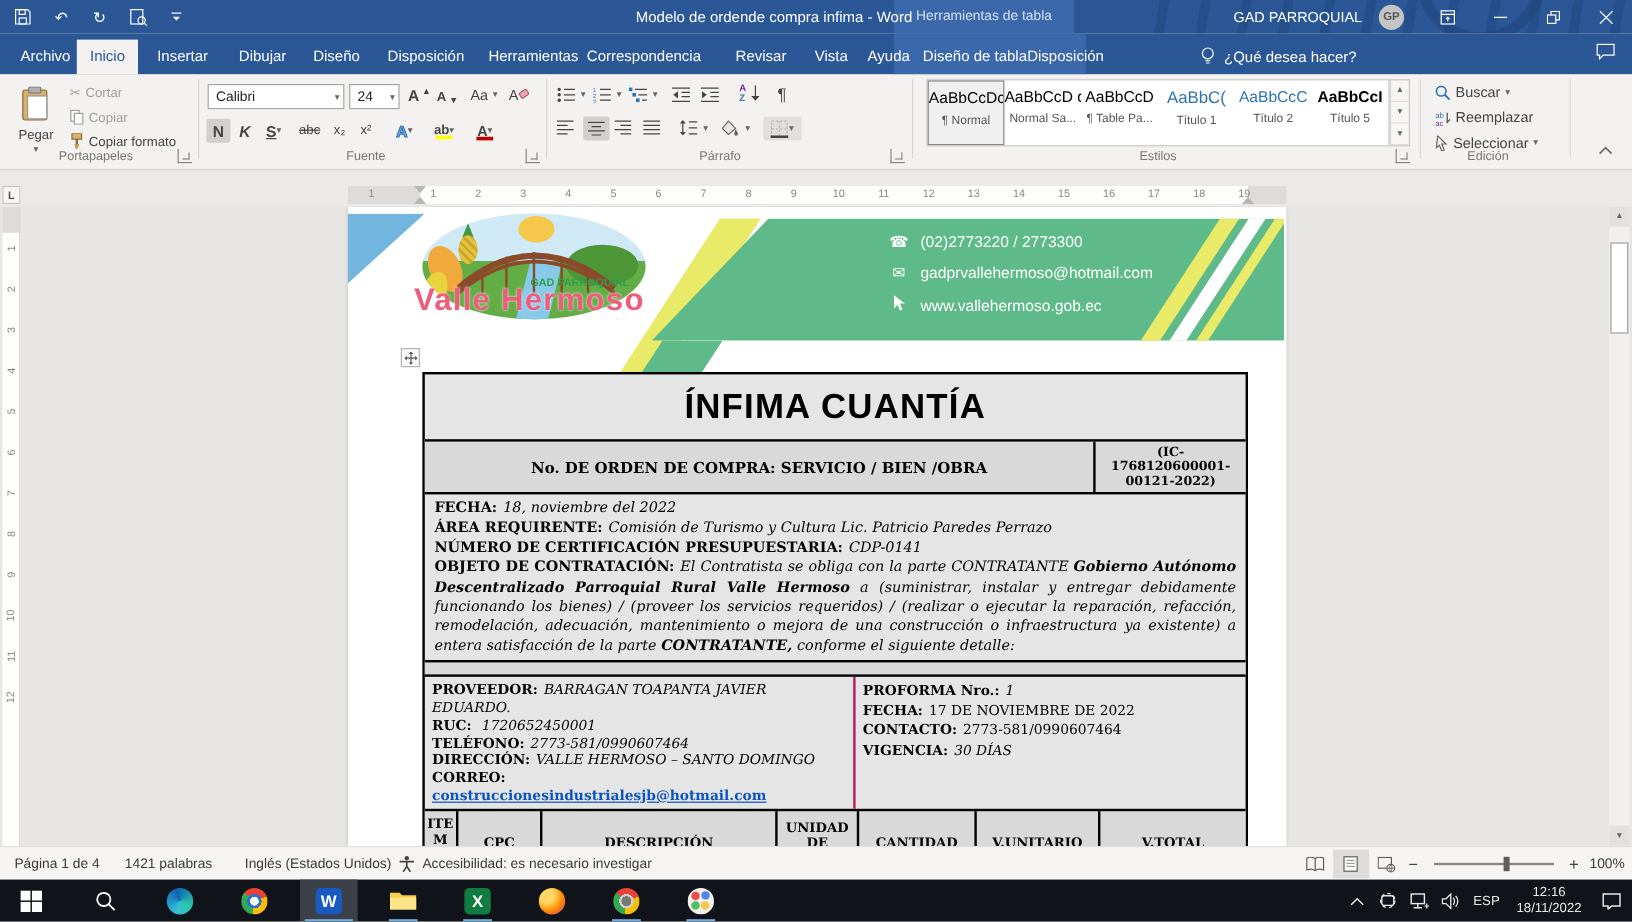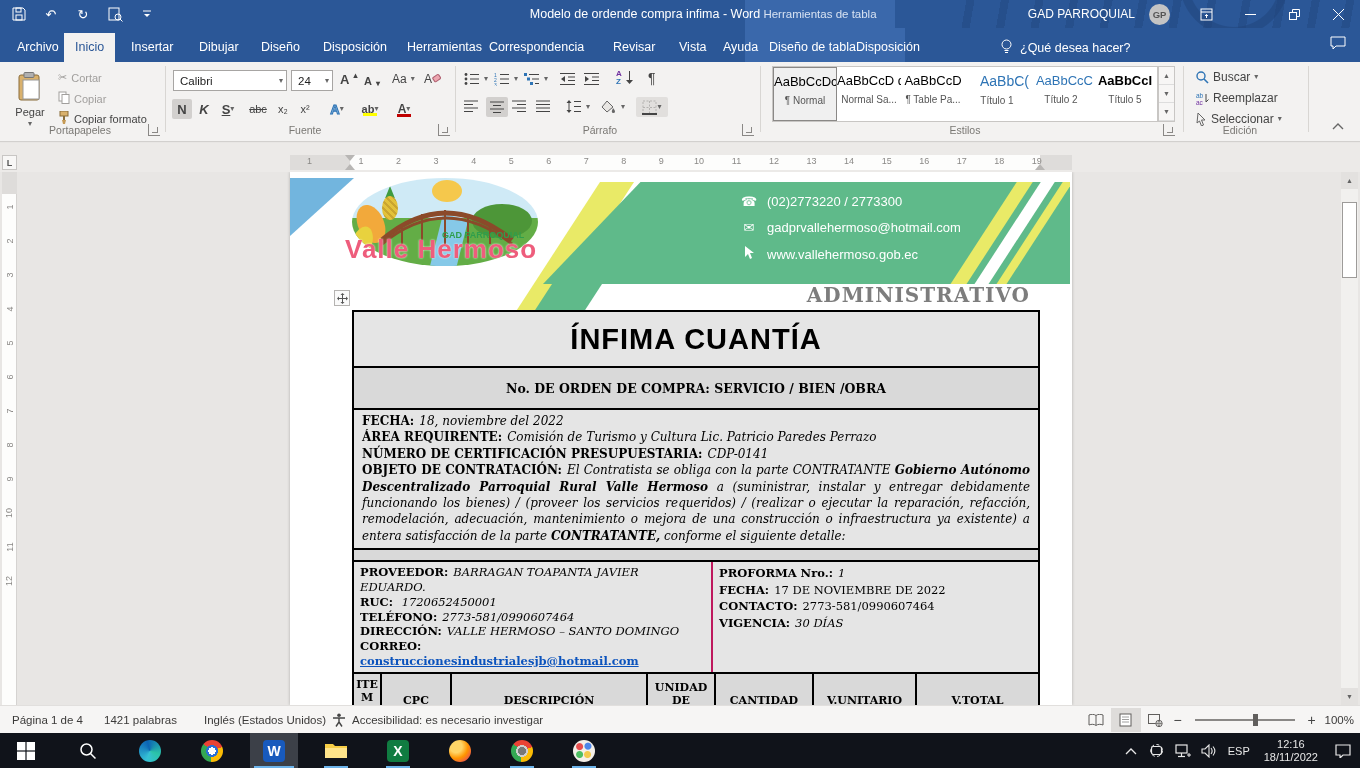--- a/index.html
+++ b/index.html
@@ -52,21 +52,21 @@
   .combo { position:absolute; height:21px; background:#fff; border:1px solid #a7a5a3; display:flex; align-items:center;
            justify-content:space-between; padding:0 3px 0 6px; font-size:11.5px; color:#222; }
   .caret { font-size:8px; color:#666; line-height:1; }
   .bigbtn { position:absolute; left:8px; top:6px; width:44px; height:64px; display:flex; flex-direction:column;
             align-items:center; gap:2px; padding-top:4px; }
   .styles-box { position:absolute; left:772px; top:4px; width:386px; height:56px; background:#fff;
                 border:1px solid #c8c6c4; display:flex; }
   .style-cell { width:64px; padding-top:6px; text-align:center; overflow:hidden; }
   .style-cell.sel { background:#f0f0f0; border:1px solid #8a8886; }
   .st-prev { font-size:13px; color:#000; white-space:nowrap; }
-  .st-prev.blue { color:#2e74b5;text-align:right; }
+  .st-prev.blue { color:#2e74b5; }
   .st-prev.b { font-weight:bold; }
   .st-name { font-size:10px; color:#555; margin-top:6px; white-space:nowrap; }
   .st-scroll { position:absolute; left:1158px; top:4px; width:17px; height:56px; border:1px solid #c8c6c4;
                background:#f7f6f5; display:flex; flex-direction:column; }
   .st-scroll div { flex:1; display:flex; align-items:center; justify-content:center; font-size:7px; color:#666;
                    border-bottom:1px solid #ddd; }
   .collapse { position:absolute; left:1332px; top:58px; color:#666; }
 
   .glyph { font-weight:bold; font-size:13px; }
   .ubar { display:inline-block; width:14px; height:3px; margin-top:-2px; }
@@ -676,34 +676,34 @@
               <line x1="50" y1="46" x2="50" y2="66"></line>
               <line x1="70" y1="36" x2="70" y2="66"></line>
               <line x1="93" y1="32" x2="93" y2="66"></line>
               <line x1="116" y1="36" x2="116" y2="66"></line>
               <line x1="138" y1="46" x2="138" y2="66"></line>
             </g>
         </svg>
       </div>
       <div class="logo-sub">GAD PARROQUIAL</div>
       <div class="logo-title">Valle Hermoso</div>
-      <div class="admin">ADMINISTRATIVO</div>
 
       <div class="movehandle">
         <svg width="11" height="11" viewBox="0 0 11 11">
             <path d="M5.5 0l2 2h-4zM5.5 11l2-2h-4zM0 5.5l2-2v4zM11 5.5l-2-2v4z" fill="#555"></path>
             <line x1="5.5" y1="1.5" x2="5.5" y2="9.5" stroke="#555"></line>
             <line x1="1.5" y1="5.5" x2="9.5" y2="5.5" stroke="#555"></line>
           </svg>
       </div>
 
       <div class="dtable">
         <div class="dt-row dt-title">ÍNFIMA CUANTÍA</div>
         <div class="dt-row dt-order">
           <div class="c1">No. DE ORDEN DE COMPRA:  SERVICIO  / BIEN /OBRA</div>
+          <div class="c2">(IC-1768120600001-00121-2022)</div>
         </div>
         <div class="dt-row dt-details">
           <div><span class="lbl">FECHA:</span><span class="val">18, noviembre del 2022</span></div>
           <div><span class="lbl">ÁREA REQUIRENTE:</span><span class="val">Comisión de Turismo y Cultura Lic. Patricio Paredes Perrazo</span></div>
           <div><span class="lbl">NÚMERO DE CERTIFICACIÓN PRESUPUESTARIA:</span><span class="val">CDP-0141</span></div>
           <div class="pjust">
             <span class="lbl">OBJETO DE CONTRATACIÓN:</span><span class="val">El Contratista se obliga con la parte CONTRATANTE </span><span class="bival">Gobierno Autónomo Descentralizado Parroquial Rural Valle Hermoso</span><span class="val"> a (suministrar, instalar y entregar debidamente funcionando los bienes) / (proveer los servicios requeridos) / (realizar o ejecutar la reparación, refacción, remodelación, adecuación, mantenimiento o mejora de una construcción o infraestructura ya existente) a entera satisfacción de la parte </span><span class="bival">CONTRATANTE,</span><span class="val"> conforme el siguiente detalle:</span>
           </div>
         </div>
         <div class="dt-row dt-band"></div>

